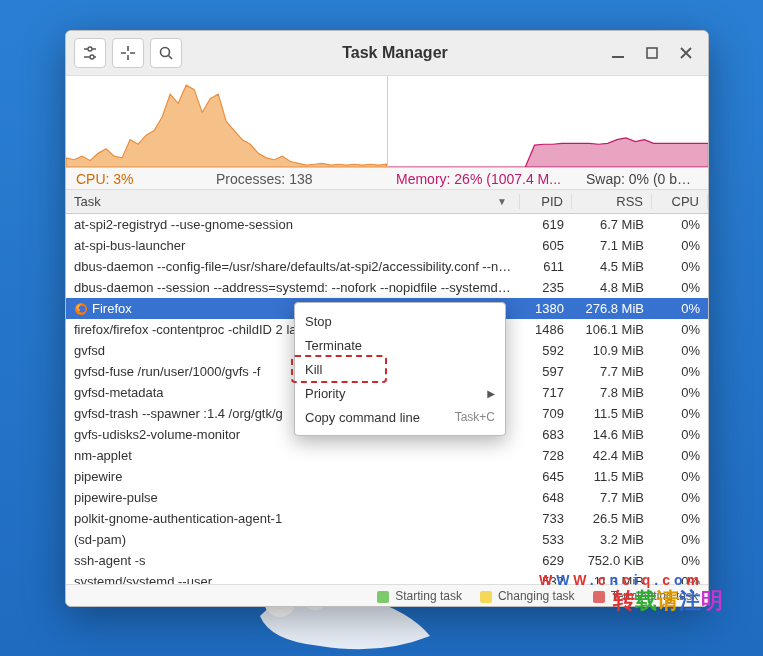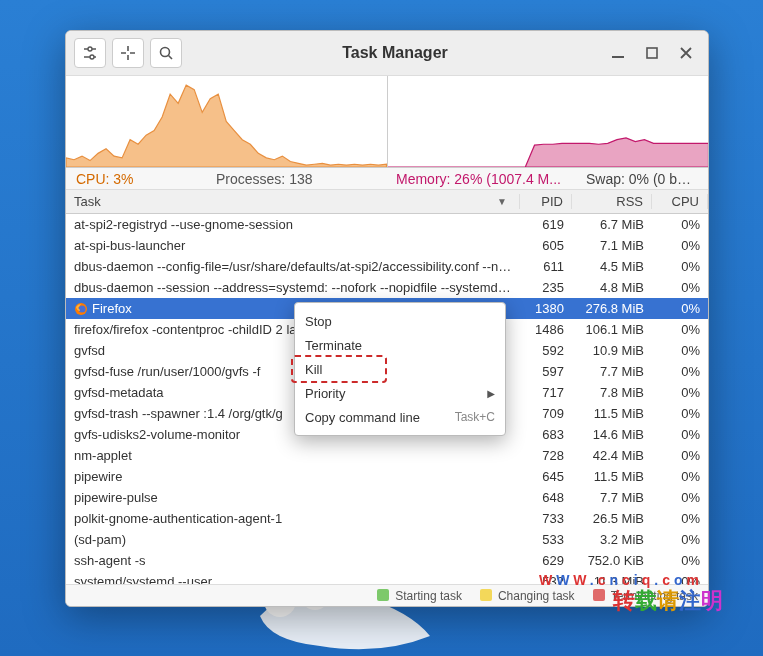--- a/index.html
+++ b/index.html
@@ -111,21 +111,21 @@
   display: flex;
   align-items: center;
   justify-content: flex-end;
   gap: 18px;
   padding: 0 10px;
   background: #f7f7f7;
   border-top: 1px solid #ddd;
   font-size: 12px;
   color: #555;
 }
-.legend { display: flex; align-items: flex-start; gap: 6px; }
+.legend { display: flex; align-items: flex-end; gap: 6px; }
 .lg-sw { width: 12px; height: 12px; border-radius: 2px; }
 .context-menu {
   position: absolute;
   left: 294px;
   top: 302px;
   width: 212px;
   background: #fff;
   border: 1px solid #bbb;
   border-radius: 4px;
   box-shadow: 0 6px 20px rgba(0,0,0,0.3);

